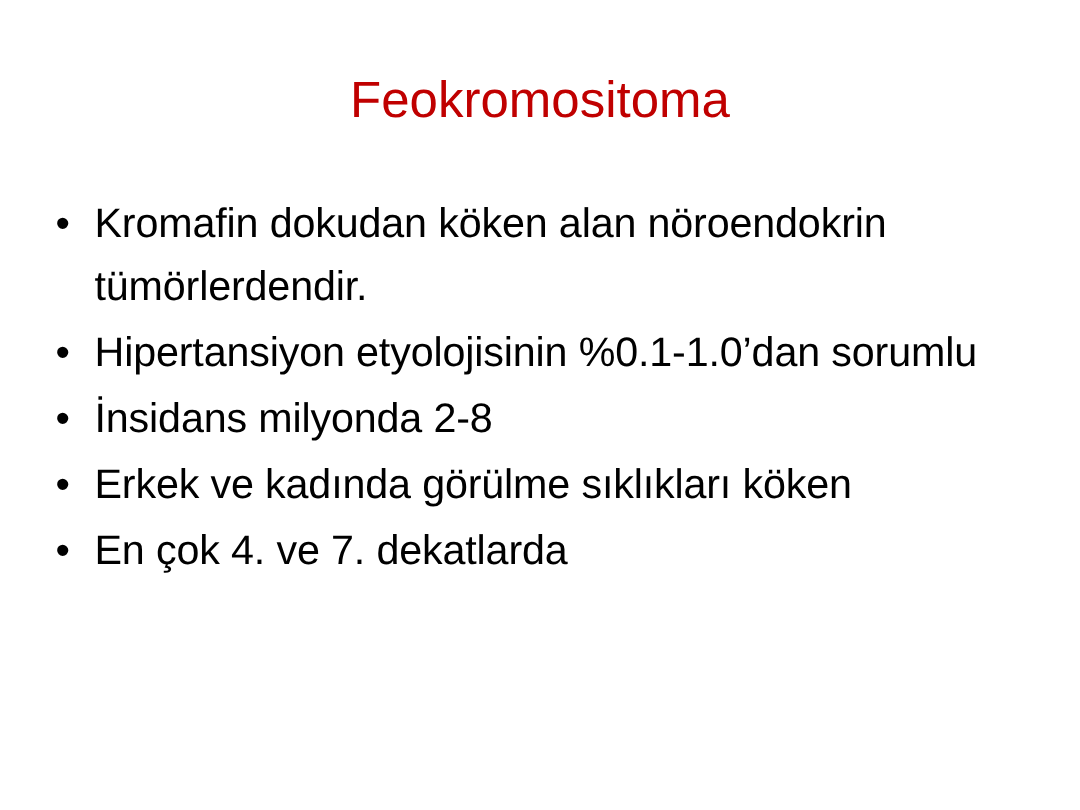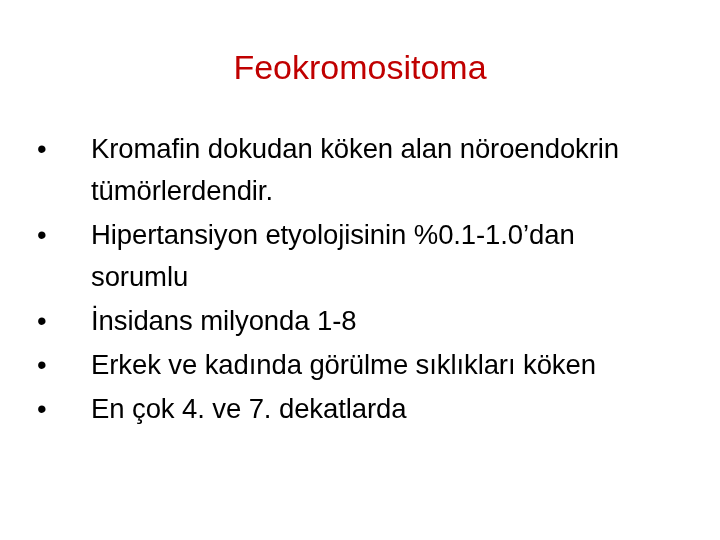--- a/index.html
+++ b/index.html
@@ -62,21 +62,20 @@
     left: 7px;
     top: 0;
     width: 18px;
     color: #000000;
     font-size: 27.5px;
     line-height: 42px;
     text-align: left;
   }
   li.bullet-item .bullet-text {
     display: block;
-    margin-left: 28px;
   }
 </style>
 </head>
 <body>
 
 <div class="slide">
 
   <div class="slide-title">Feokromositoma</div>
 
   <div class="body-area">
@@ -87,21 +86,21 @@
         <span class="bullet-text">Kromafin dokudan köken alan nöroendokrin tümörlerdendir.</span>
       </li>
 
       <li class="bullet-item">
         <span class="bullet-marker">•</span>
         <span class="bullet-text">Hipertansiyon etyolojisinin %0.1-1.0’dan sorumlu</span>
       </li>
 
       <li class="bullet-item">
         <span class="bullet-marker">•</span>
-        <span class="bullet-text">İnsidans milyonda 1-8</span>
+        <span class="bullet-text">İnsidans milyonda 2-8</span>
       </li>
 
       <li class="bullet-item">
         <span class="bullet-marker">•</span>
         <span class="bullet-text">Erkek ve kadında görülme sıklıkları köken</span>
       </li>
 
       <li class="bullet-item">
         <span class="bullet-marker">•</span>
         <span class="bullet-text">En çok 4. ve 7. dekatlarda</span>

